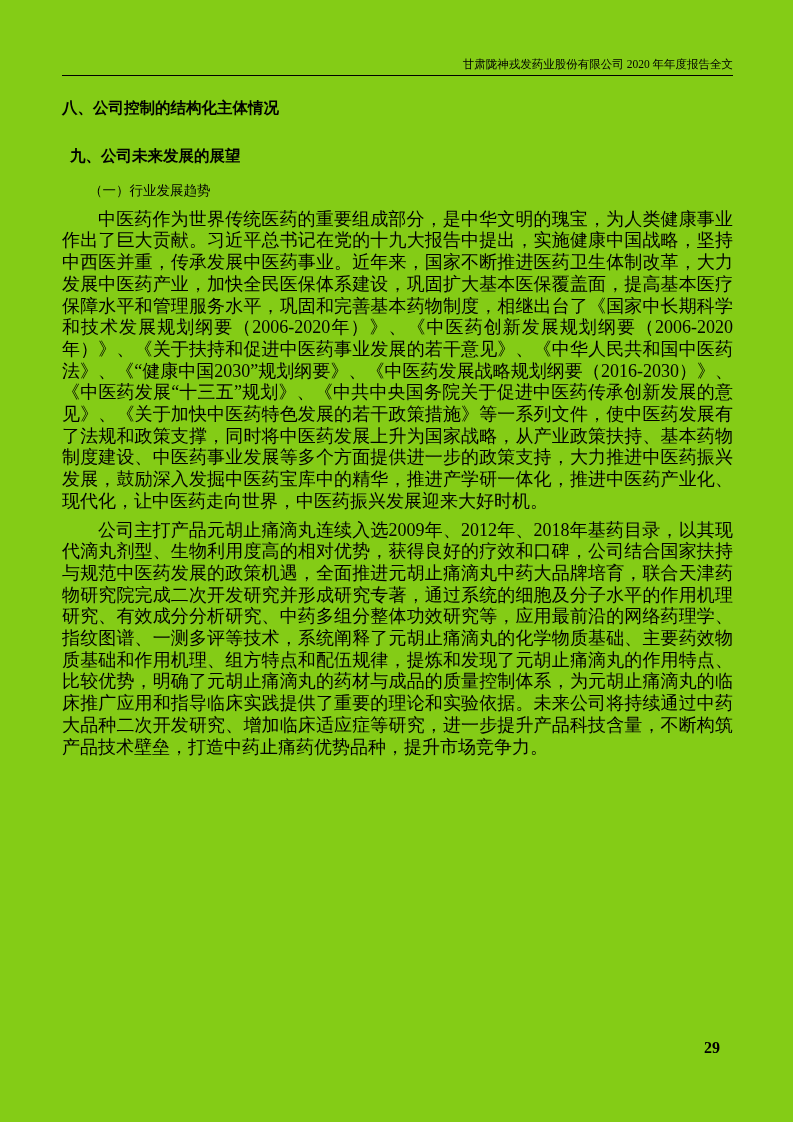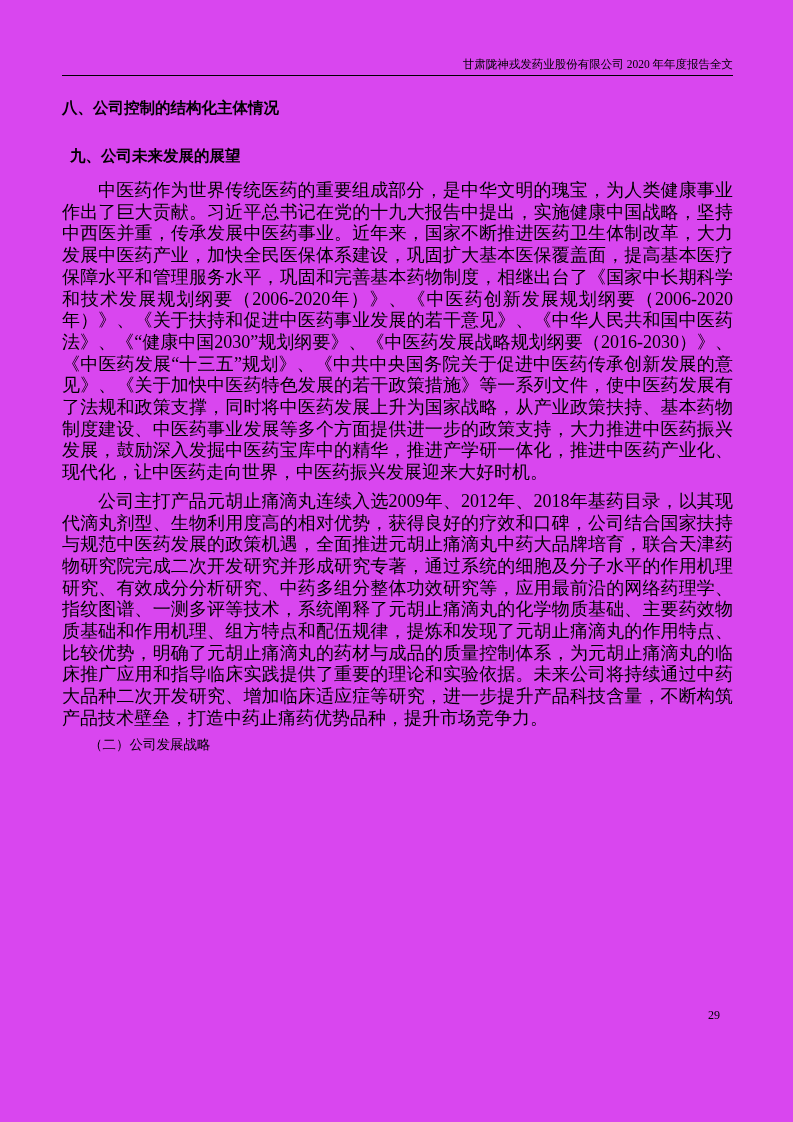--- a/index.html
+++ b/index.html
@@ -5,21 +5,21 @@
   html, body {
     margin: 0;
     padding: 0;
     background: #e8e8e8;
   }
   .page {
     position: relative;
     width: 793px;
     height: 1122px;
     margin: 0 auto;
-    background: #d946ef;
+    background: #84cc16;
     box-sizing: border-box;
     padding: 57px 60px 0 62px;
     font-family: "Liberation Serif", "DejaVu Serif", serif;
     color: #000000;
     overflow: hidden;
   }
   .doc-header {
     text-align: right;
     font-size: 11.5px;
     line-height: 14px;
@@ -58,46 +58,47 @@
   }
   .body-para {
     font-size: 18px;
     line-height: 21.7px;
     text-align: justify;
     text-indent: 2em;
     margin: 7px 0 0 0;
   }
   .page-number {
     position: absolute;
-    top: 1008px;
+    top: 1040px;
     right: 73px;
-    font-size: 12px;
+    font-size: 16px;
     line-height: 15px;
+    font-weight: bold;
   }
 </style>
 </head>
 <body>
 
 <div class="page">
 
   <div class="doc-header">
     <span>甘肃陇神戎发药业股份有限公司 2020 年年度报告全文</span>
   </div>
 
   <div class="section-heading">八、公司控制的结构化主体情况</div>
 
 
   <div class="section-heading second">九、公司未来发展的展望</div>
 
+  <div class="sub-heading">（一）行业发展趋势</div>
 
   <p class="body-para">中医药作为世界传统医药的重要组成部分，是中华文明的瑰宝，为人类健康事业作出了巨大贡献。习近平总书记在党的十九大报告中提出，实施健康中国战略，坚持中西医并重，传承发展中医药事业。近年来，国家不断推进医药卫生体制改革，大力发展中医药产业，加快全民医保体系建设，巩固扩大基本医保覆盖面，提高基本医疗保障水平和管理服务水平，巩固和完善基本药物制度，相继出台了《国家中长期科学和技术发展规划纲要（2006-2020年）》、《中医药创新发展规划纲要（2006-2020年）》、《关于扶持和促进中医药事业发展的若干意见》、《中华人民共和国中医药法》、《“健康中国2030”规划纲要》、《中医药发展战略规划纲要（2016-2030）》、《中医药发展“十三五”规划》、《中共中央国务院关于促进中医药传承创新发展的意见》、《关于加快中医药特色发展的若干政策措施》等一系列文件，使中医药发展有了法规和政策支撑，同时将中医药发展上升为国家战略，从产业政策扶持、基本药物制度建设、中医药事业发展等多个方面提供进一步的政策支持，大力推进中医药振兴发展，鼓励深入发掘中医药宝库中的精华，推进产学研一体化，推进中医药产业化、现代化，让中医药走向世界，中医药振兴发展迎来大好时机。</p>
 
 
 
 
   <p class="body-para">公司主打产品元胡止痛滴丸连续入选2009年、2012年、2018年基药目录，以其现代滴丸剂型、生物利用度高的相对优势，获得良好的疗效和口碑，公司结合国家扶持与规范中医药发展的政策机遇，全面推进元胡止痛滴丸中药大品牌培育，联合天津药物研究院完成二次开发研究并形成研究专著，通过系统的细胞及分子水平的作用机理研究、有效成分分析研究、中药多组分整体功效研究等，应用最前沿的网络药理学、指纹图谱、一测多评等技术，系统阐释了元胡止痛滴丸的化学物质基础、主要药效物质基础和作用机理、组方特点和配伍规律，提炼和发现了元胡止痛滴丸的作用特点、比较优势，明确了元胡止痛滴丸的药材与成品的质量控制体系，为元胡止痛滴丸的临床推广应用和指导临床实践提供了重要的理论和实验依据。未来公司将持续通过中药大品种二次开发研究、增加临床适应症等研究，进一步提升产品科技含量，不断构筑产品技术壁垒，打造中药止痛药优势品种，提升市场竞争力。</p>
 
-  <div class="sub-heading">（二）公司发展战略</div>
 
 
   <div class="page-number">29</div>
 
 </div>
 
 </body></html>

